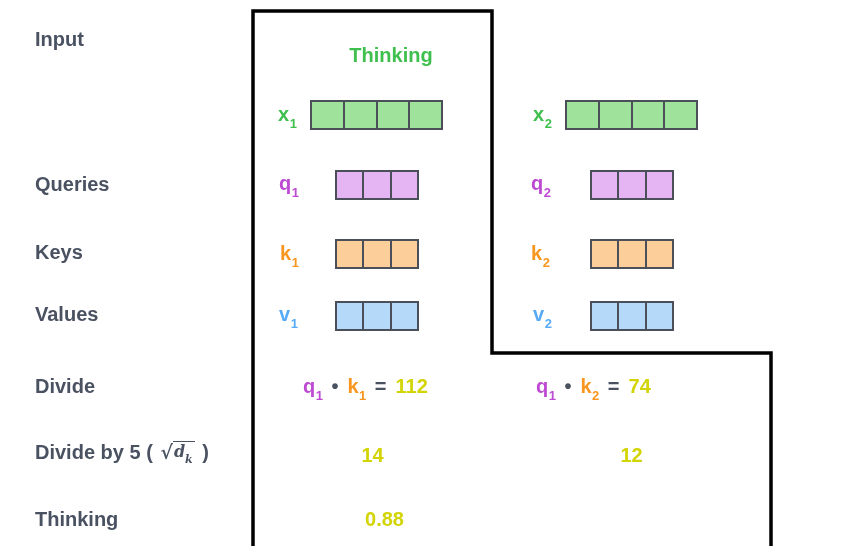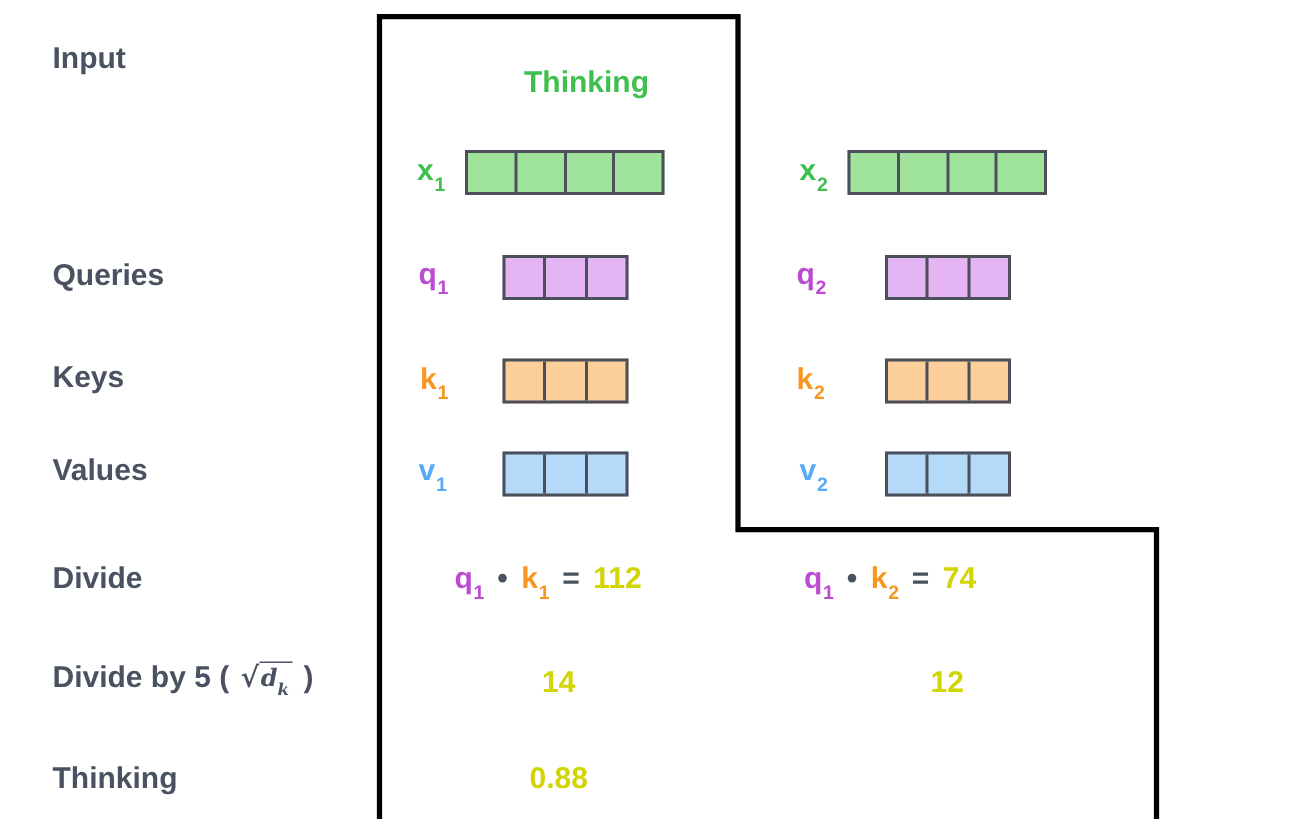--- a/index.html
+++ b/index.html
@@ -177,15 +177,15 @@
     <span class="c-purple"><span>q</span><sub>1</sub></span>
     <span class="c-dark">•</span>
     <span class="c-orange"><span>k</span><sub>2</sub></span>
     <span class="c-dark">=</span>
     <span class="c-yellow">74</span>
   </div>
 
   <div class="num" style="left:253px;top:443px;width:239px">14</div>
   <div class="num" style="left:492px;top:443px;width:279px">12</div>
 
-  <div class="num" style="left:253px;top:507px;width:239px">0.88</div>
+  <div class="num" style="left:265px;top:507px;width:239px">0.88</div>
 
 </div>
 
 </body></html>

